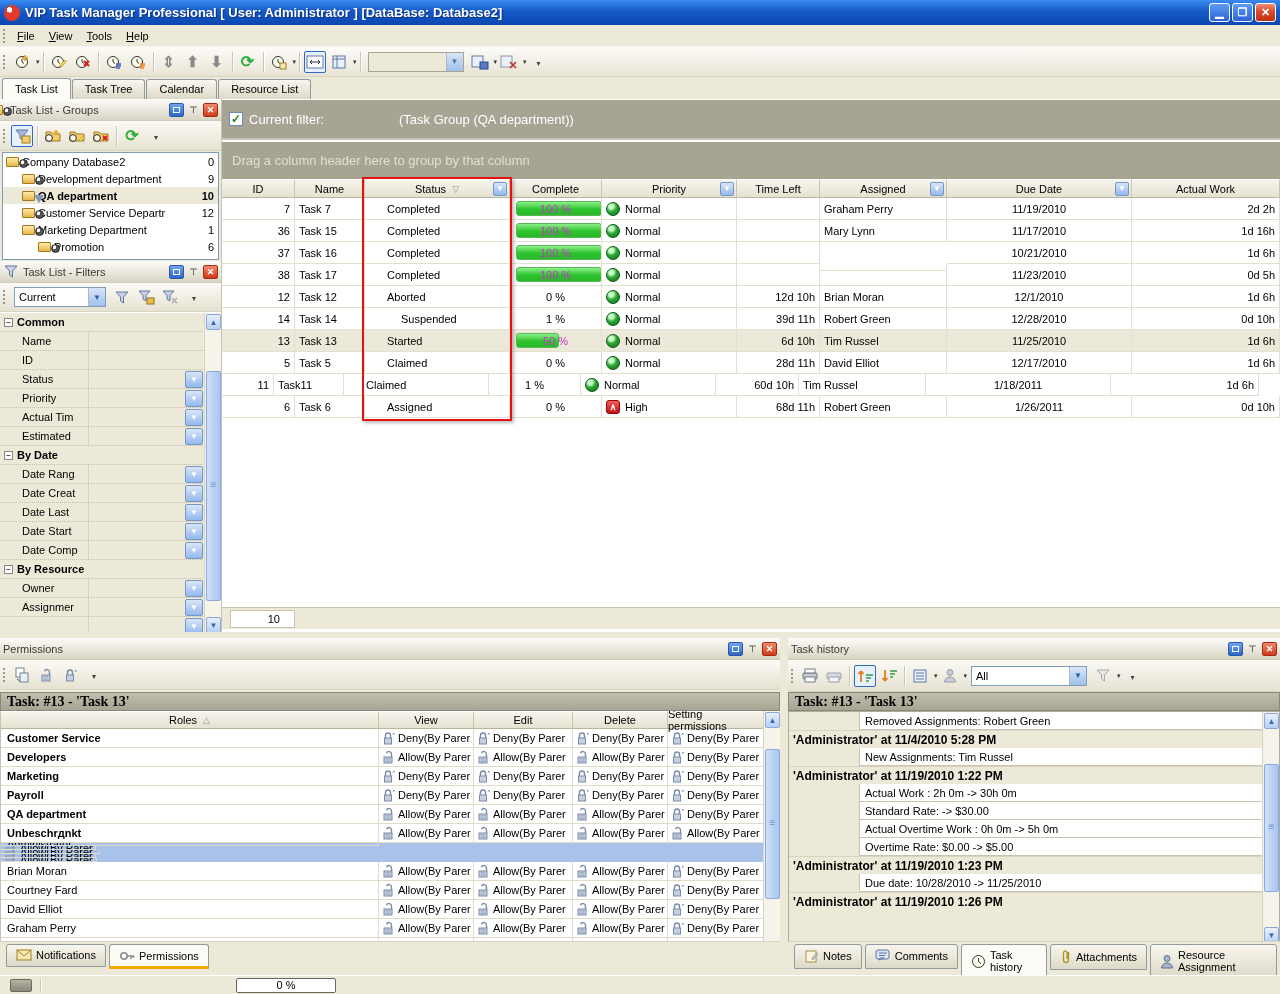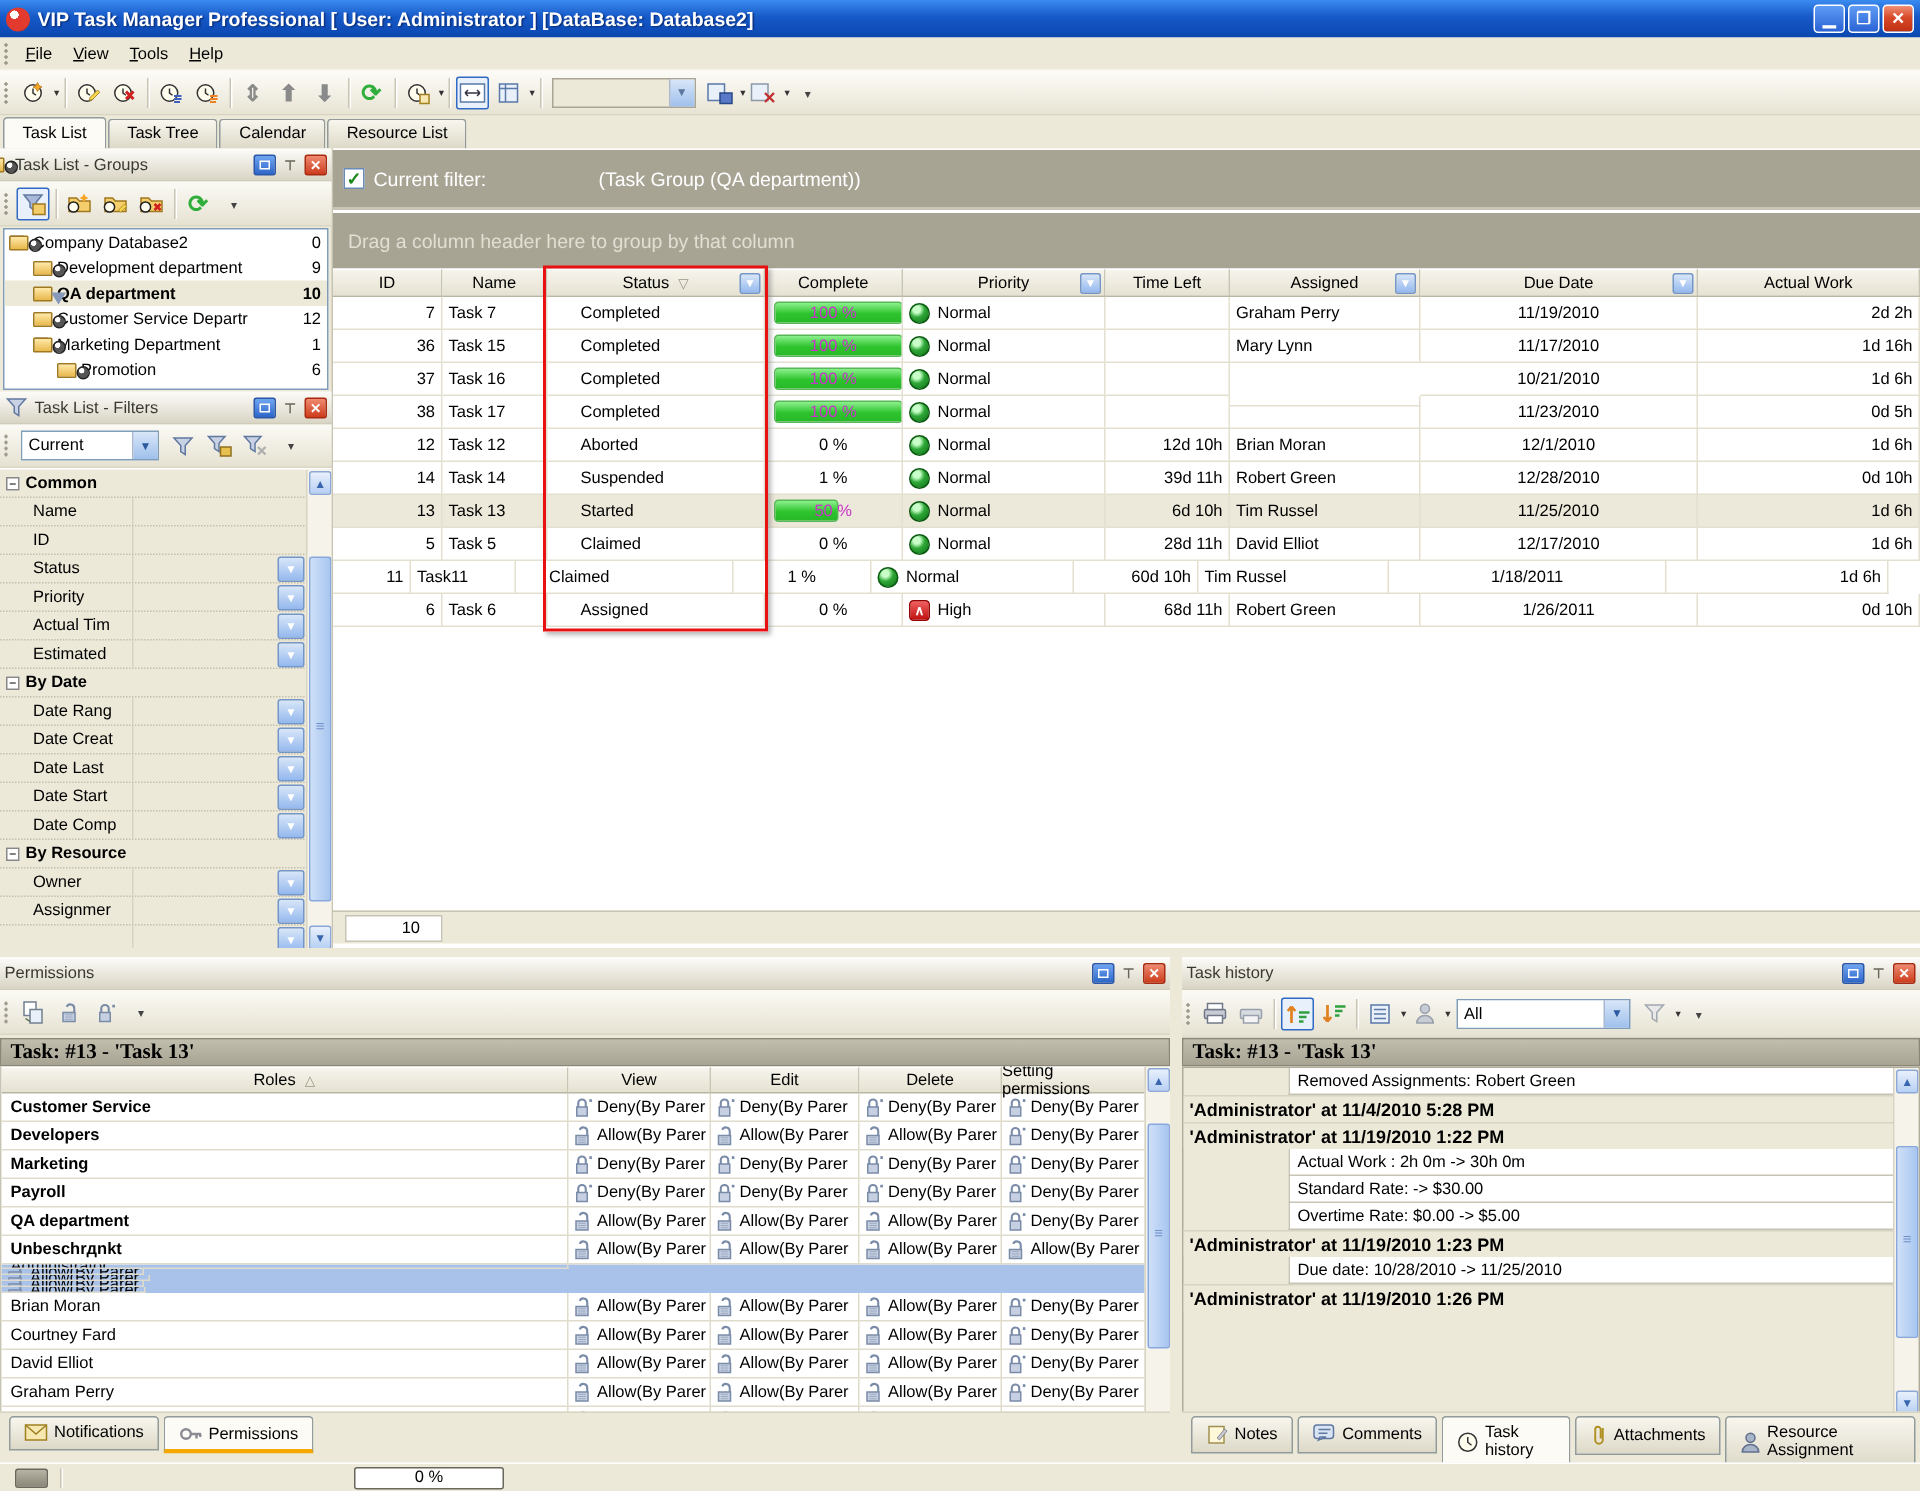--- a/index.html
+++ b/index.html
@@ -640,21 +640,21 @@
             <span>Normal</span>
           </div>
           <div class="tcell r" style="width: 83px;">12d 10h</div>
           <div class="tcell " style="width: 127px;">Brian Moran</div>
           <div class="tcell c" style="width: 185px;">12/1/2010</div>
           <div class="tcell r" style="width: 148px;">1d 6h</div>
         </div>
         <div class="trow">
           <div class="tcell r" style="width: 73px;">14</div>
           <div class="tcell " style="width: 70px;">Task 14</div>
-          <div class="tcell " style="width: 145px; padding-left: 22px;">Suspended</div>
+          <div class="tcell " style="width: 145px; padding-left: 36px;">Suspended</div>
           <div class="tcell c" style="width: 92px;">
             <div class="pbar-wrap">
               <span class="pbar-label">1 %</span>
             </div>
           </div>
           <div class="tcell " style="width: 135px;">
             <span class="prio-ico"></span>
             <span>Normal</span>
           </div>
           <div class="tcell r" style="width: 83px;">39d 11h</div>
@@ -1434,30 +1434,38 @@
       </div>
     <div class="taskband">Task: #13 - 'Task 13'</div>
     <div id="histlist">
         <div class="hrow item">
           <span class="gutter"></span>
           <span class="cellbox">Removed Assignments: Robert Green</span>
         </div>
         <div class="hrow header">
           <span>'Administrator' at 11/4/2010 5:28 PM</span>
         </div>
+        <div class="hrow item">
+          <span class="gutter"></span>
+          <span class="cellbox">New Assignments: Tim Russel</span>
+        </div>
         <div class="hrow header">
           <span>'Administrator' at 11/19/2010 1:22 PM</span>
         </div>
         <div class="hrow item">
           <span class="gutter"></span>
           <span class="cellbox">Actual Work : 2h 0m -&gt; 30h 0m</span>
         </div>
         <div class="hrow item">
           <span class="gutter"></span>
           <span class="cellbox">Standard Rate:  -&gt; $30.00</span>
+        </div>
+        <div class="hrow item">
+          <span class="gutter"></span>
+          <span class="cellbox">Actual Overtime Work : 0h 0m -&gt; 5h 0m</span>
         </div>
         <div class="hrow item">
           <span class="gutter"></span>
           <span class="cellbox">Overtime Rate: $0.00 -&gt; $5.00</span>
         </div>
         <div class="hrow header">
           <span>'Administrator' at 11/19/2010 1:23 PM</span>
         </div>
         <div class="hrow item">
           <span class="gutter"></span>

